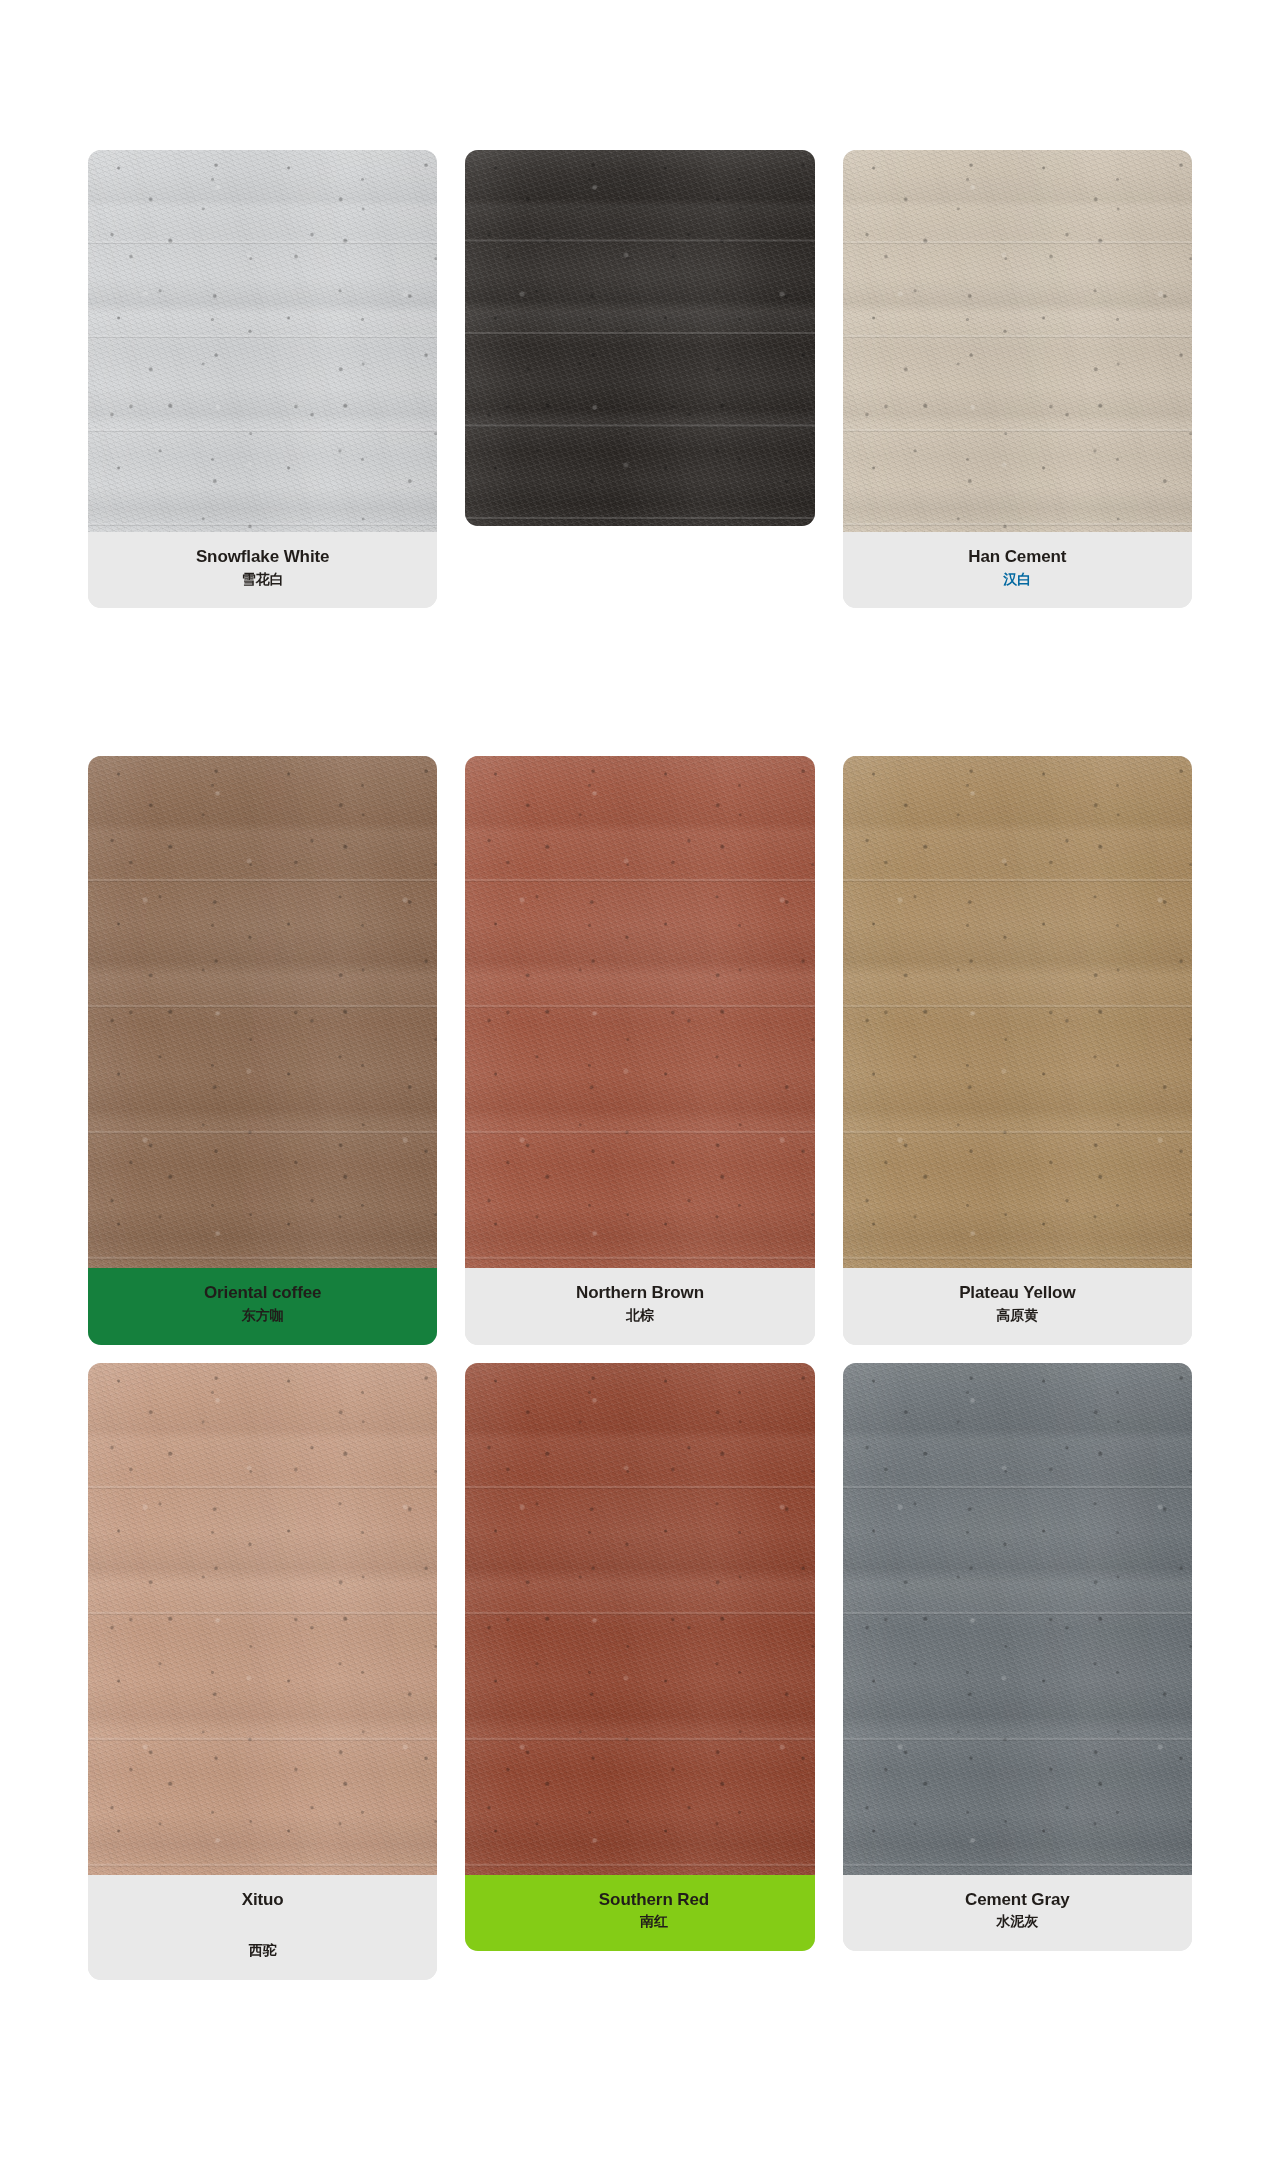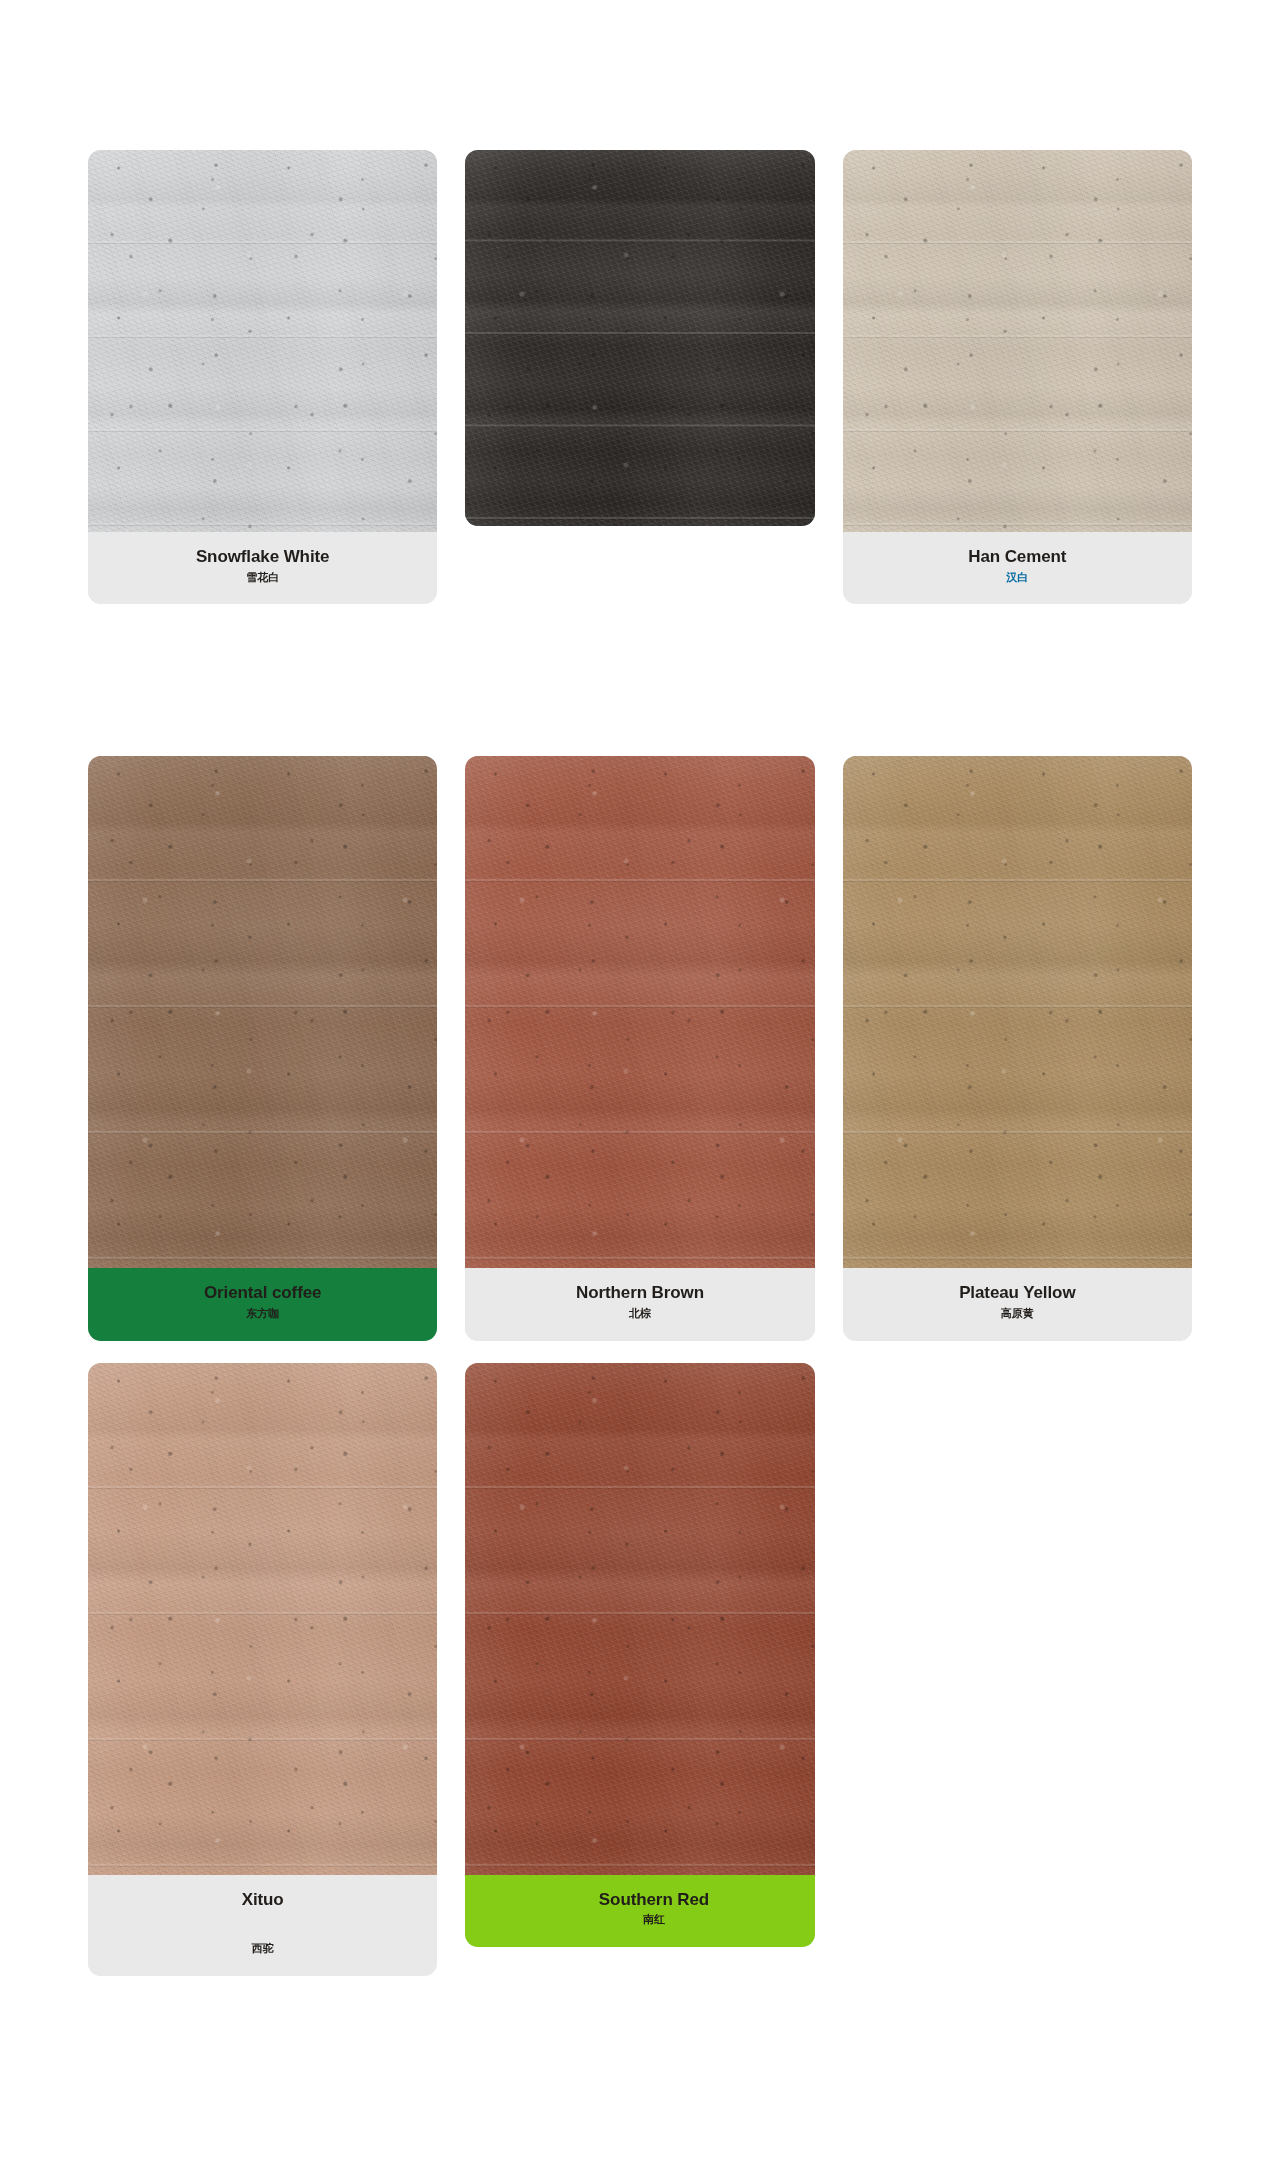--- a/index.html
+++ b/index.html
@@ -149,21 +149,21 @@
 
   .name-en {
     font-size: 17px;
     font-weight: 700;
     color: #211d1a;
     letter-spacing: -0.1px;
     line-height: 1.34;
   }
 
   .name-zh {
-    font-size: 11px;
+    font-size: 14px;
     font-weight: 700;
     color: #211d1a;
     line-height: 1.32;
     margin-top: 1px;
   }
 </style>
 </head>
 <body>
 
 <div class="palette-grid">
@@ -260,13 +260,26 @@
         <div class="tex-light"></div>
         <div class="tex-grain"></div>
         <div class="tex-pits"></div>
         <div class="tex-seams"></div>
       </div>
       <div class="swatch-footer" style="background: #84cc16; padding-left: 36px;">
         <div class="name-en" style="color: rgb(33, 29, 26);">Southern Red</div>
         <div class="name-zh" style="color: rgb(33, 29, 26);">南红</div>
       </div>
     </div>
+    <div class="swatch-card">
+      <div class="swatch-color" style="background-color: rgb(107, 114, 119); height: 512px;">
+        <div class="tex-bands"></div>
+        <div class="tex-light"></div>
+        <div class="tex-grain"></div>
+        <div class="tex-pits"></div>
+        <div class="tex-seams"></div>
+      </div>
+      <div class="swatch-footer" style="background: rgb(233, 233, 233);">
+        <div class="name-en" style="color: rgb(33, 29, 26);">Cement Gray</div>
+        <div class="name-zh" style="color: rgb(33, 29, 26);">水泥灰</div>
+      </div>
+    </div>
   </div>
 
 </body></html>

